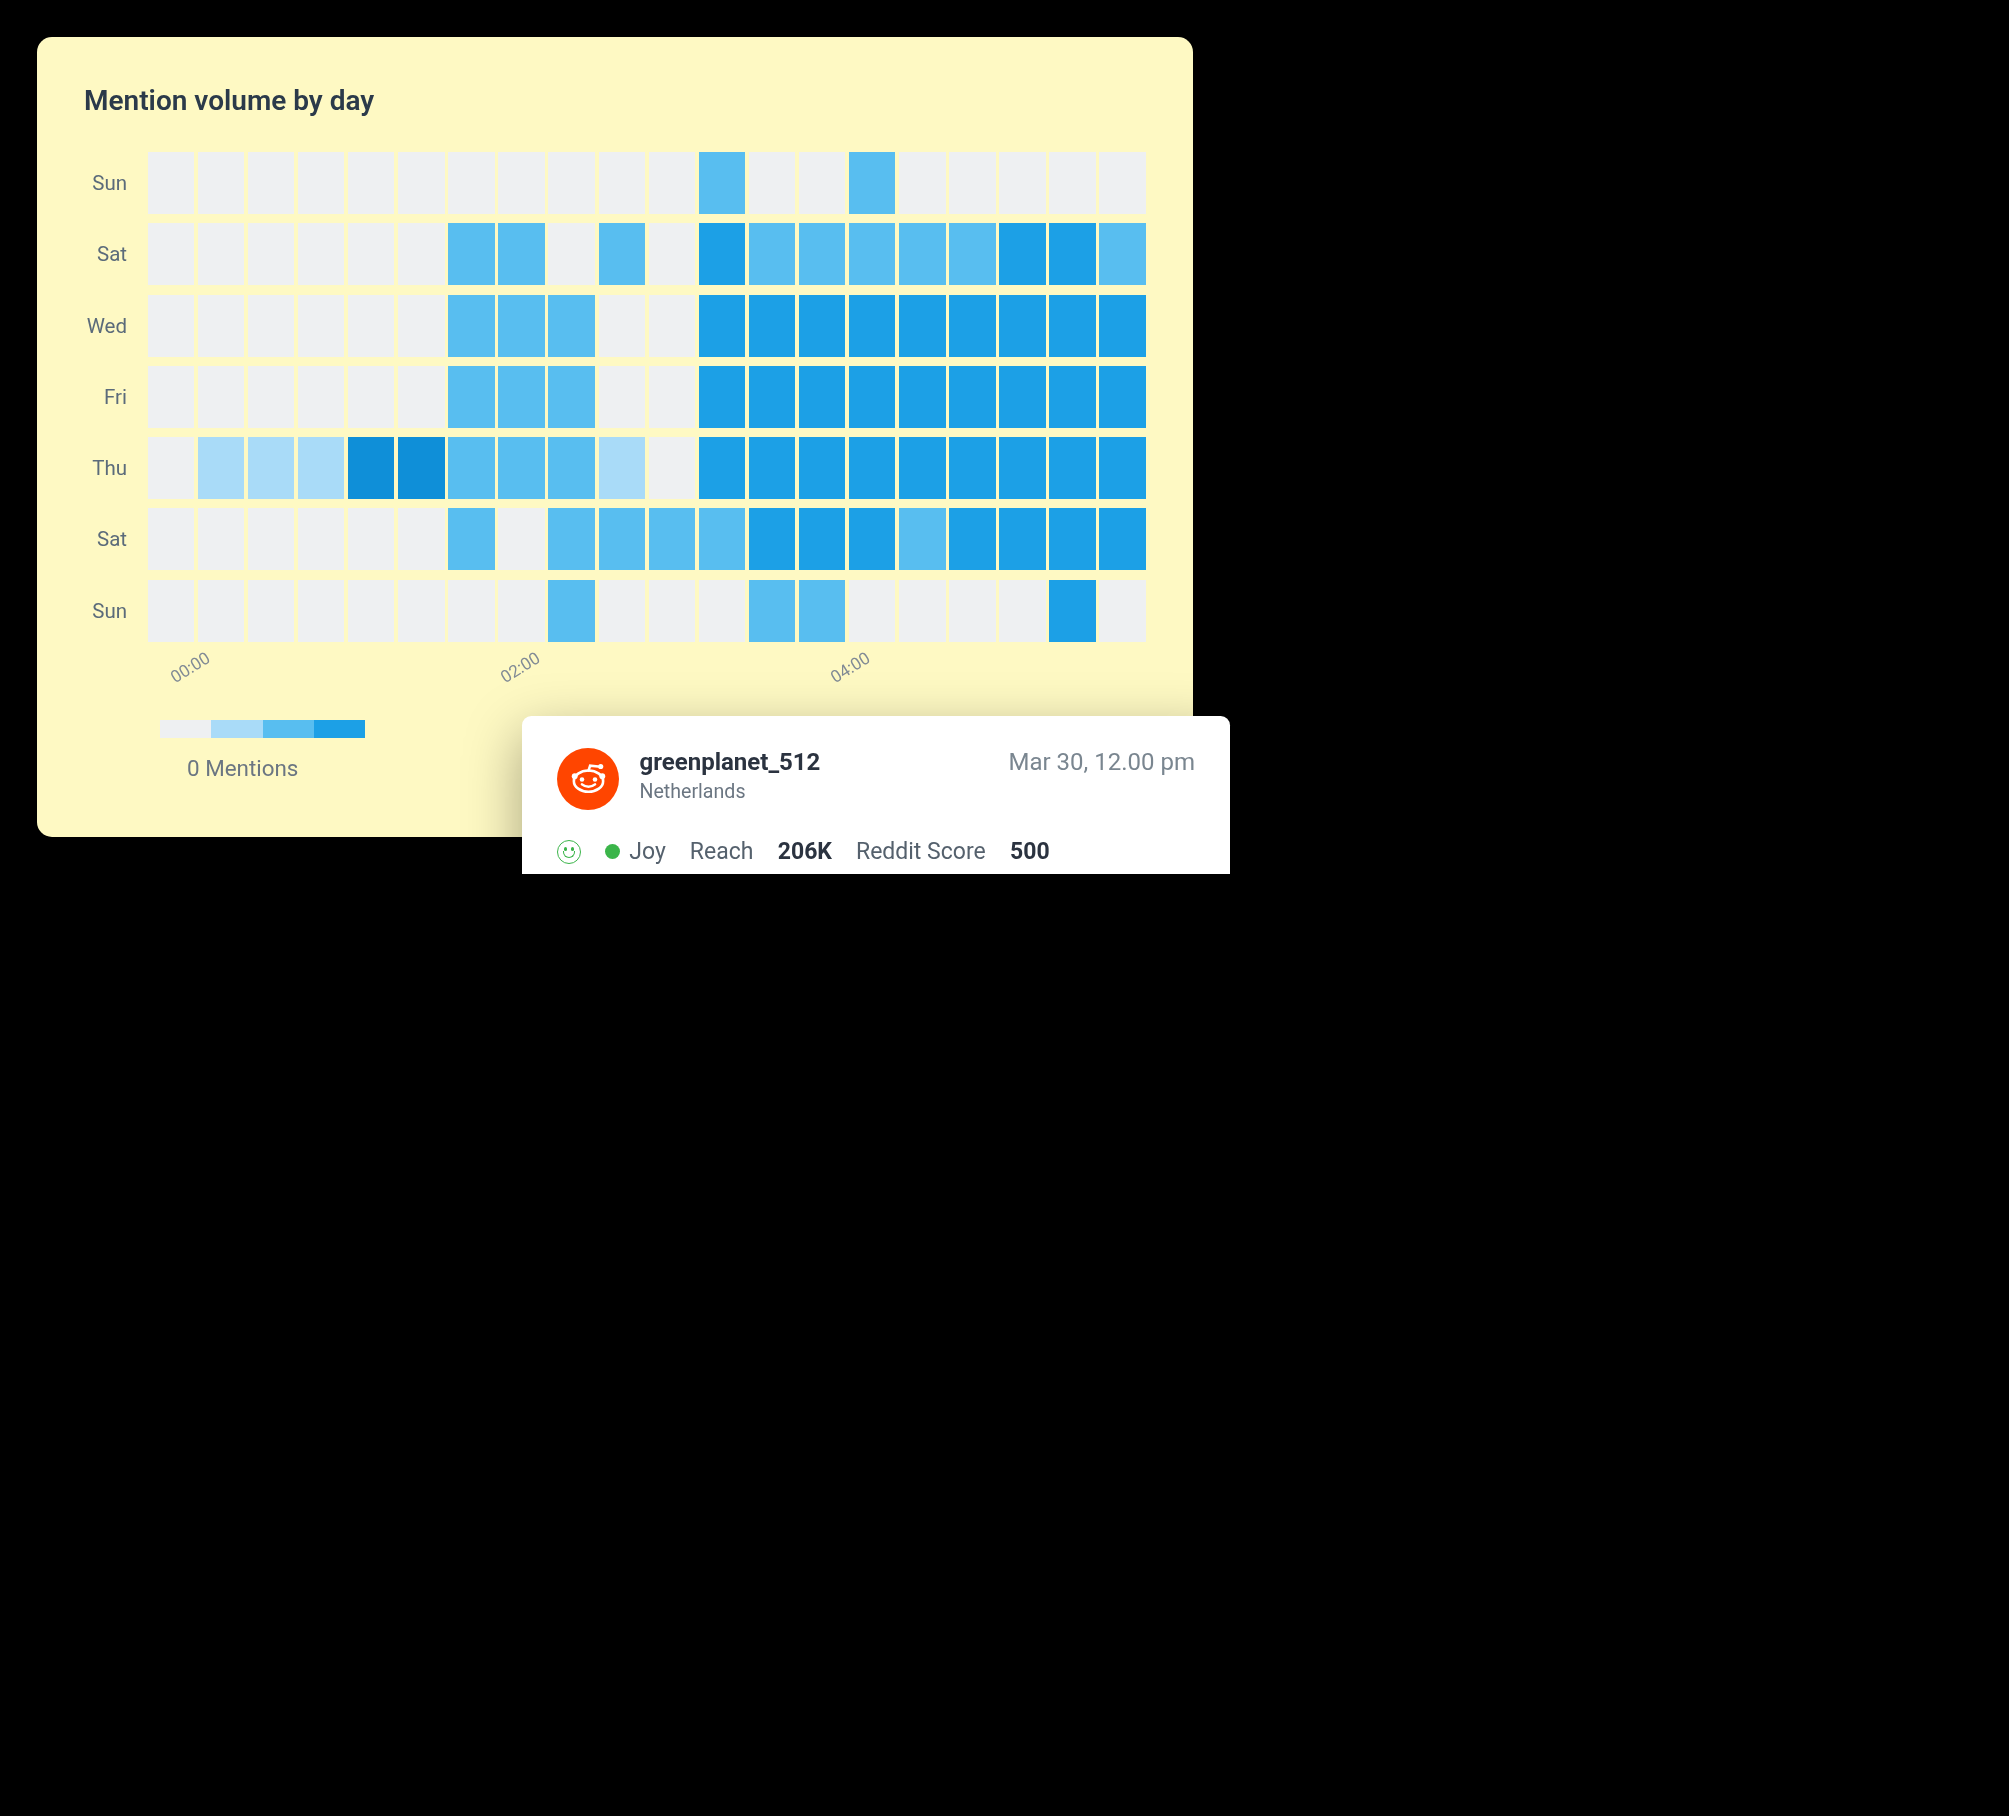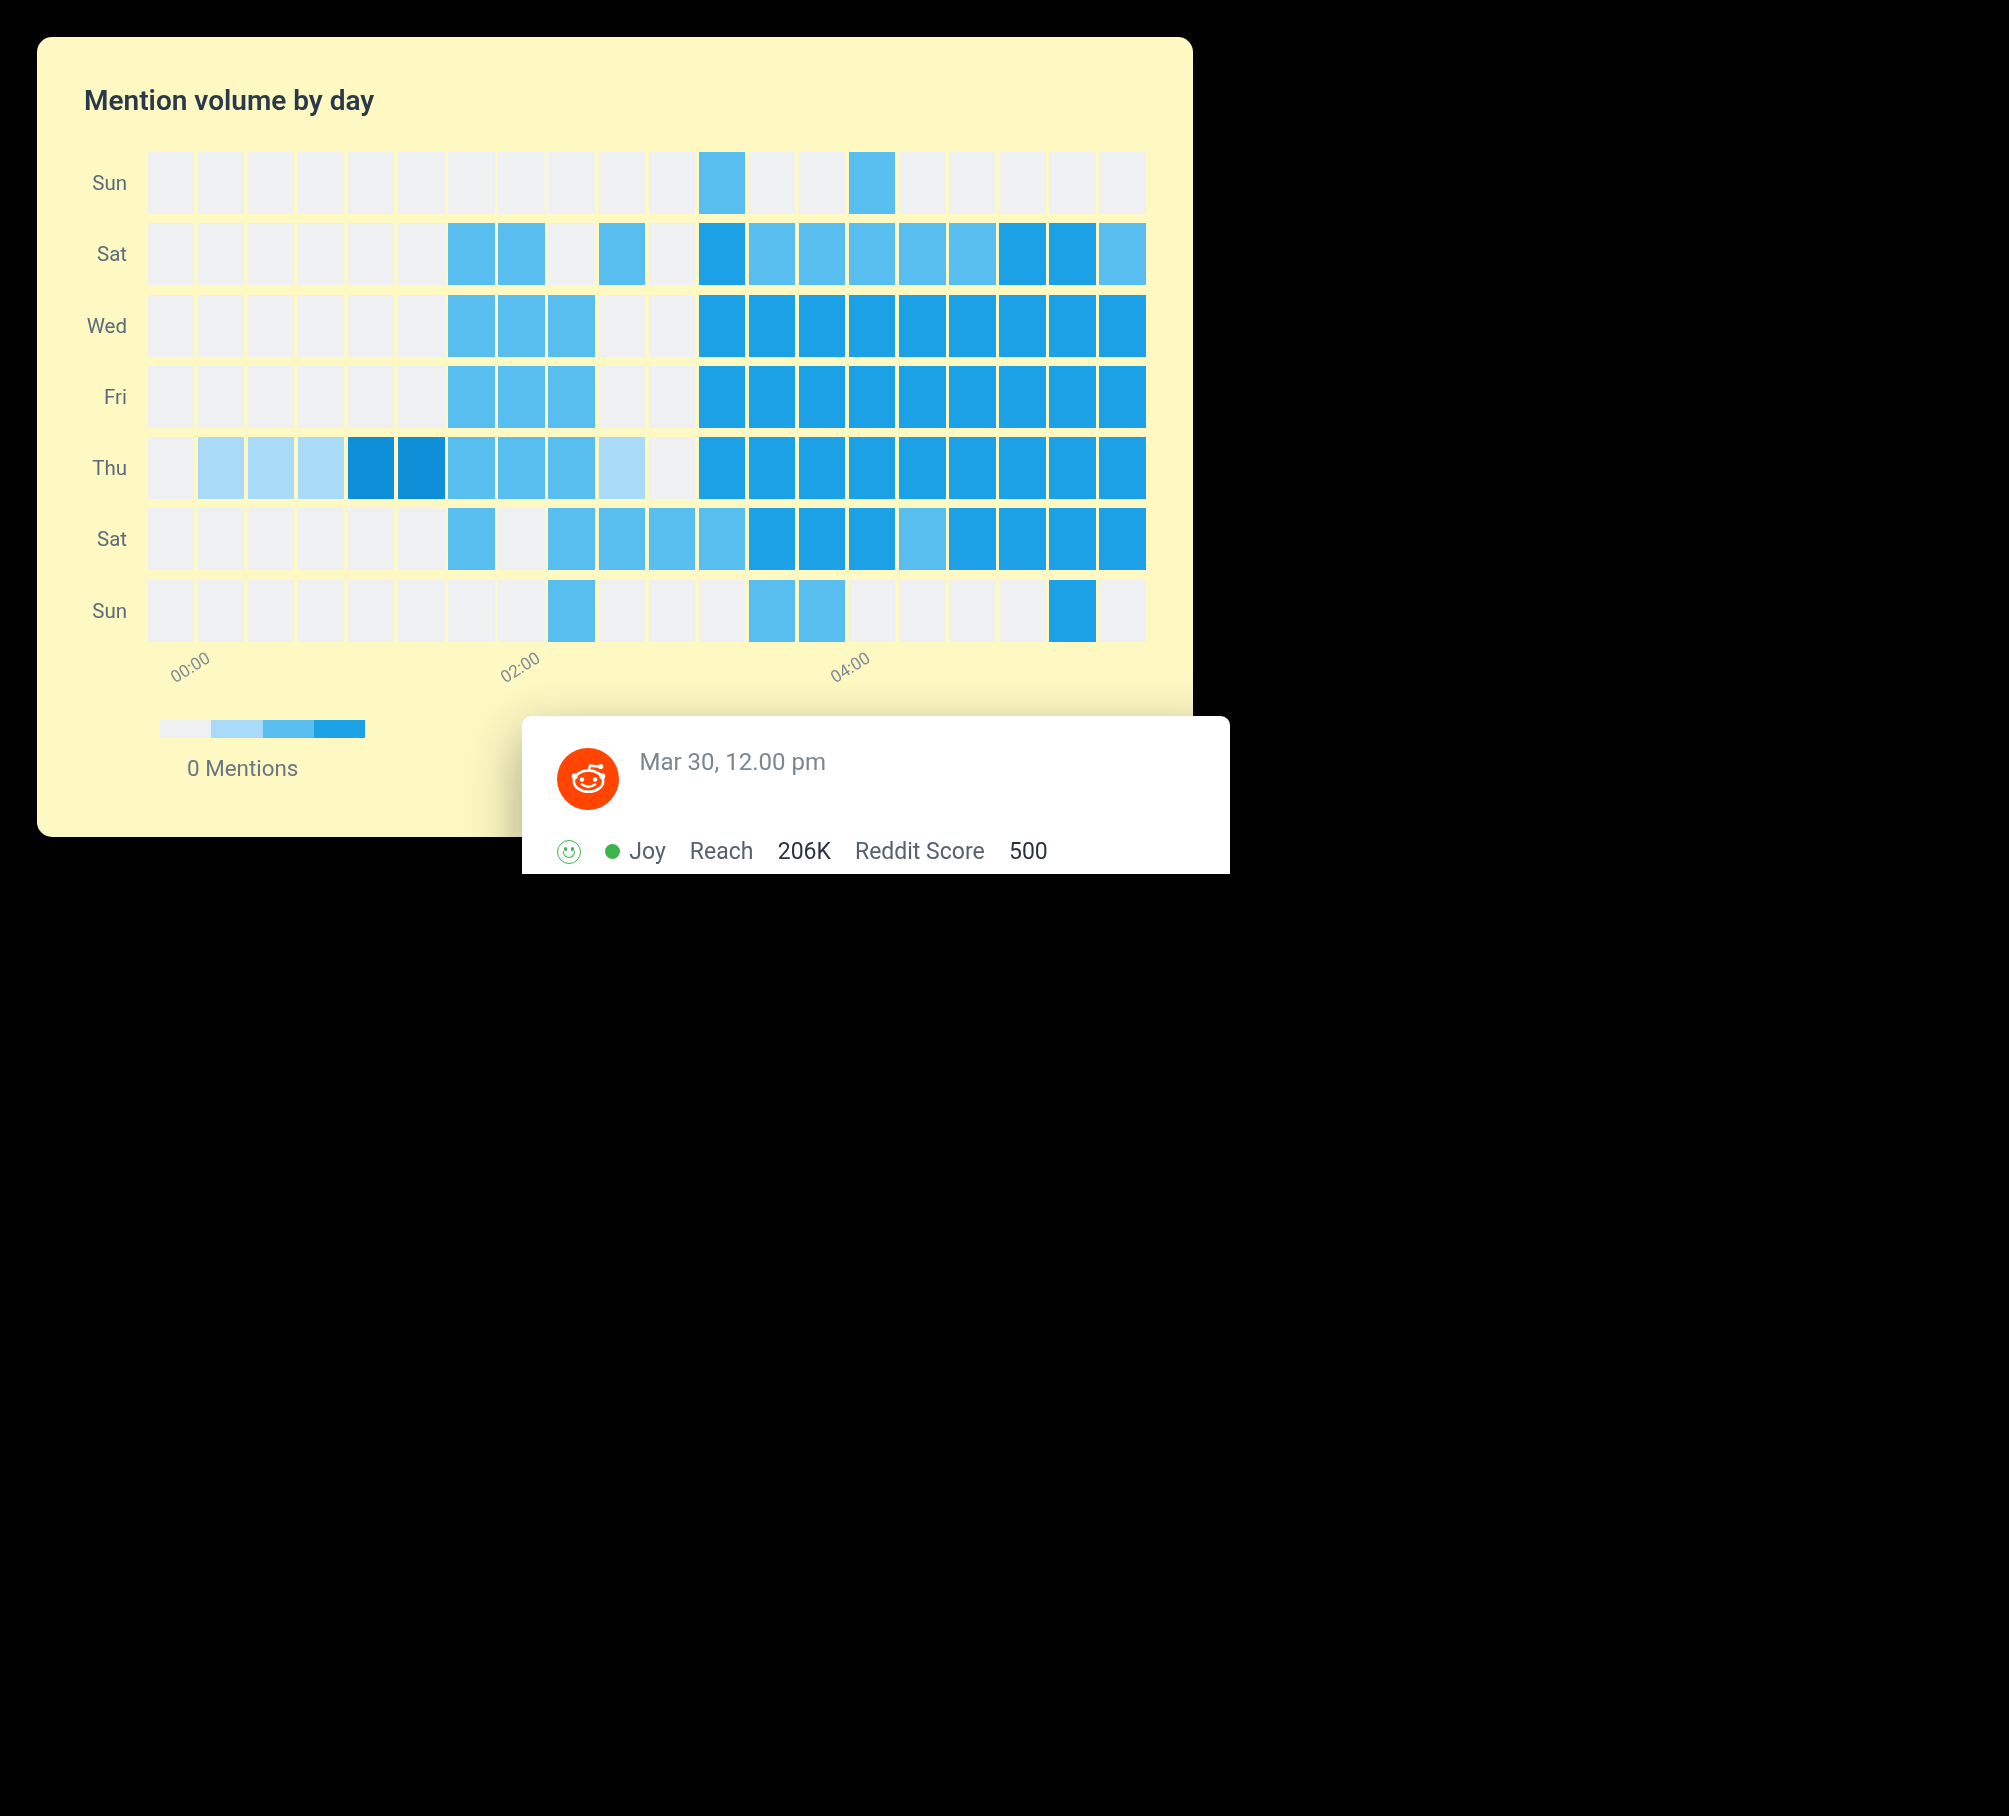--- a/index.html
+++ b/index.html
@@ -164,21 +164,21 @@
     border-top: none;
     border-radius: 0 0 11.2px 11.2px;
   }
   .dot {
     width: 15px; height: 15px;
     border-radius: 50%;
     background: #3bb54a;
     display: inline-block;
   }
   .meta-item { display: flex; align-items: center; gap: 9.3px; }
-  .meta-item b { color: #2b3340; font-weight: 400; }
+  .meta-item b { color: #2b3340; font-weight: 700; }
 </style>
 </head>
 <body>
 
 <div class="card">
   <h2 class="title">Mention volume by day</h2>
 
   <div class="heatmap" id="heatmap">
       <div class="row">
         <div class="row-label">Sun</div>
@@ -363,20 +363,24 @@
         <svg viewBox="0 0 24 24" fill="#fff">
             <circle cx="8" cy="12" r="1.4"></circle>
             <circle cx="16" cy="12" r="1.4"></circle>
             <path d="M8 15c1.2 1 2.5 1.5 4 1.5s2.8-.5 4-1.5" stroke="#fff" stroke-width="1.6" fill="none" stroke-linecap="round"></path>
             <ellipse cx="12" cy="13" rx="9" ry="6.5" fill="none" stroke="#fff" stroke-width="1.6"></ellipse>
             <circle cx="19.5" cy="4" r="1.6"></circle>
             <path d="M12 6.5l1-3 5 .5" stroke="#fff" stroke-width="1.6" fill="none" stroke-linecap="round"></path>
             <circle cx="3.5" cy="10" r="1.8"></circle>
             <circle cx="20.5" cy="10" r="1.8"></circle>
           </svg>
+      </div>
+      <div class="mention-user">
+        <div class="username">greenplanet_512</div>
+        <div class="location">Netherlands</div>
       </div>
       <div class="timestamp">Mar 30, 12.00 pm</div>
     </div>
     <div class="mention-meta">
       <span class="smiley">
           <span class="mouth"></span>
         </span>
       <span class="meta-item">
         <span class="dot"></span>
         <span>Joy</span>

